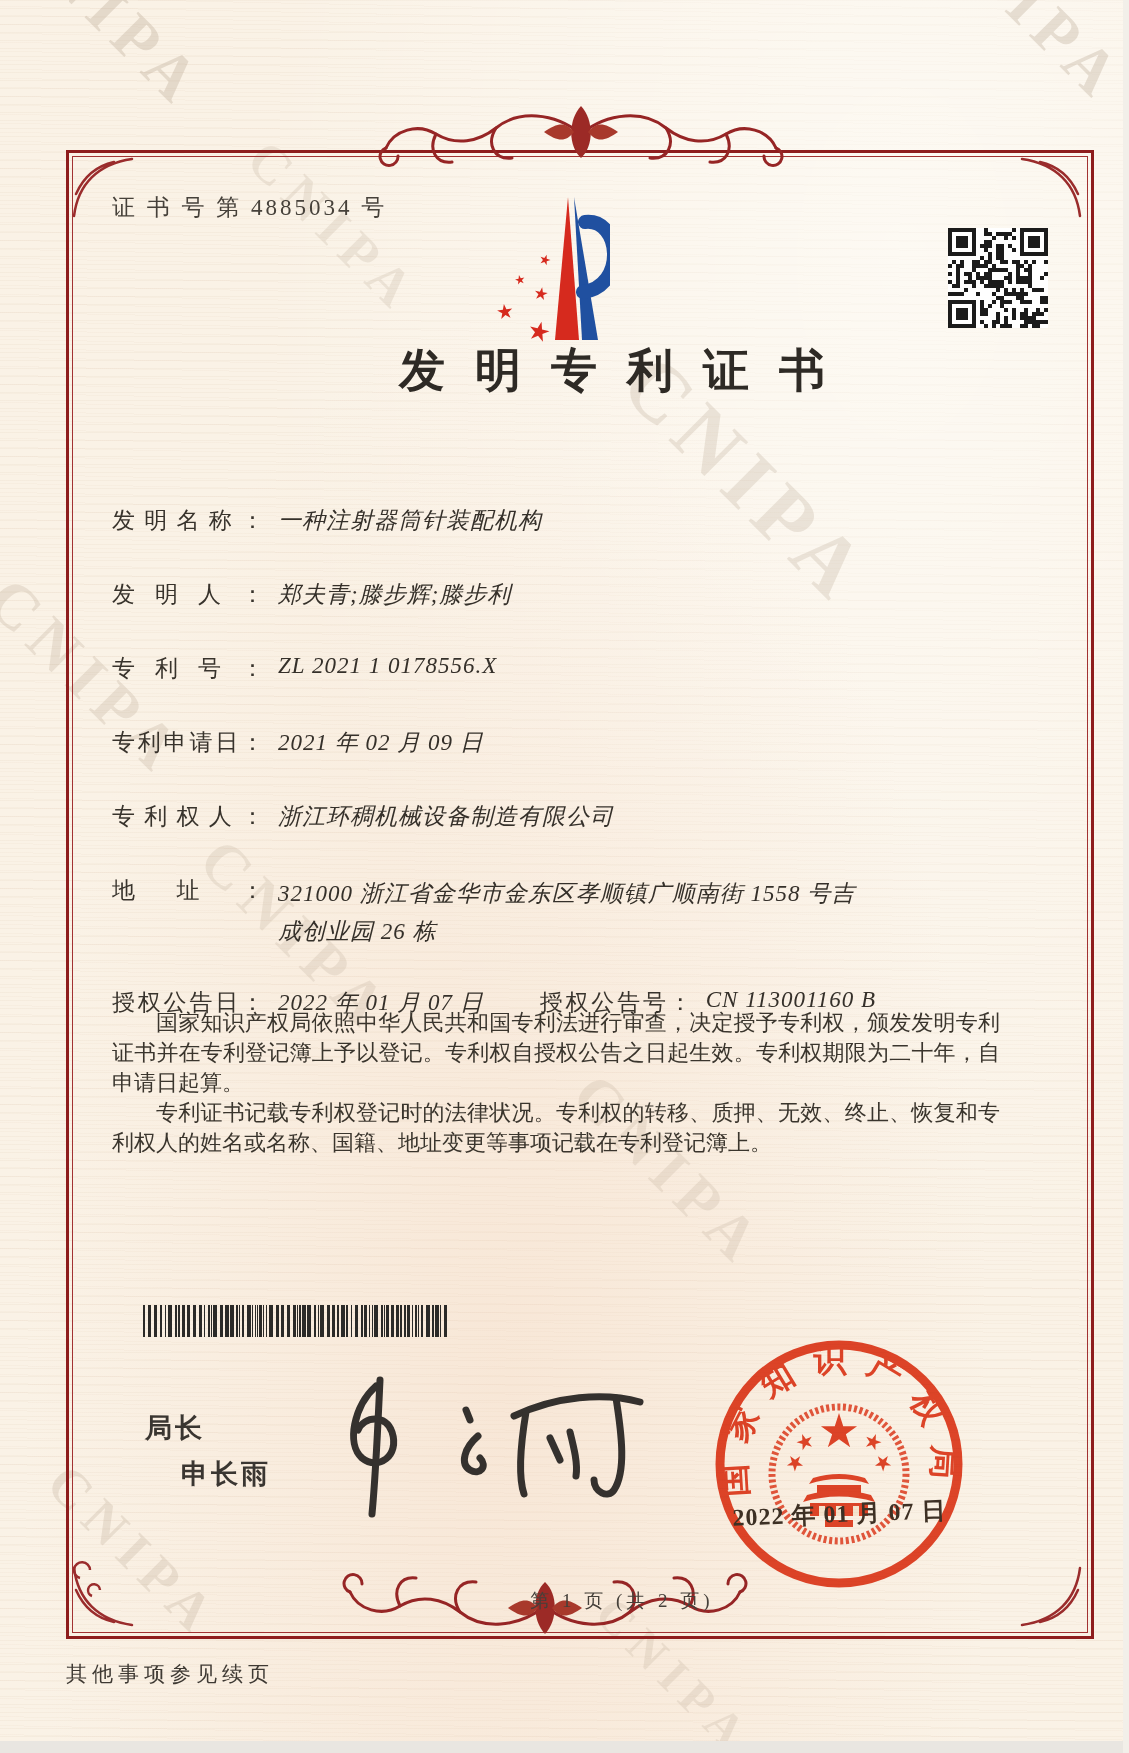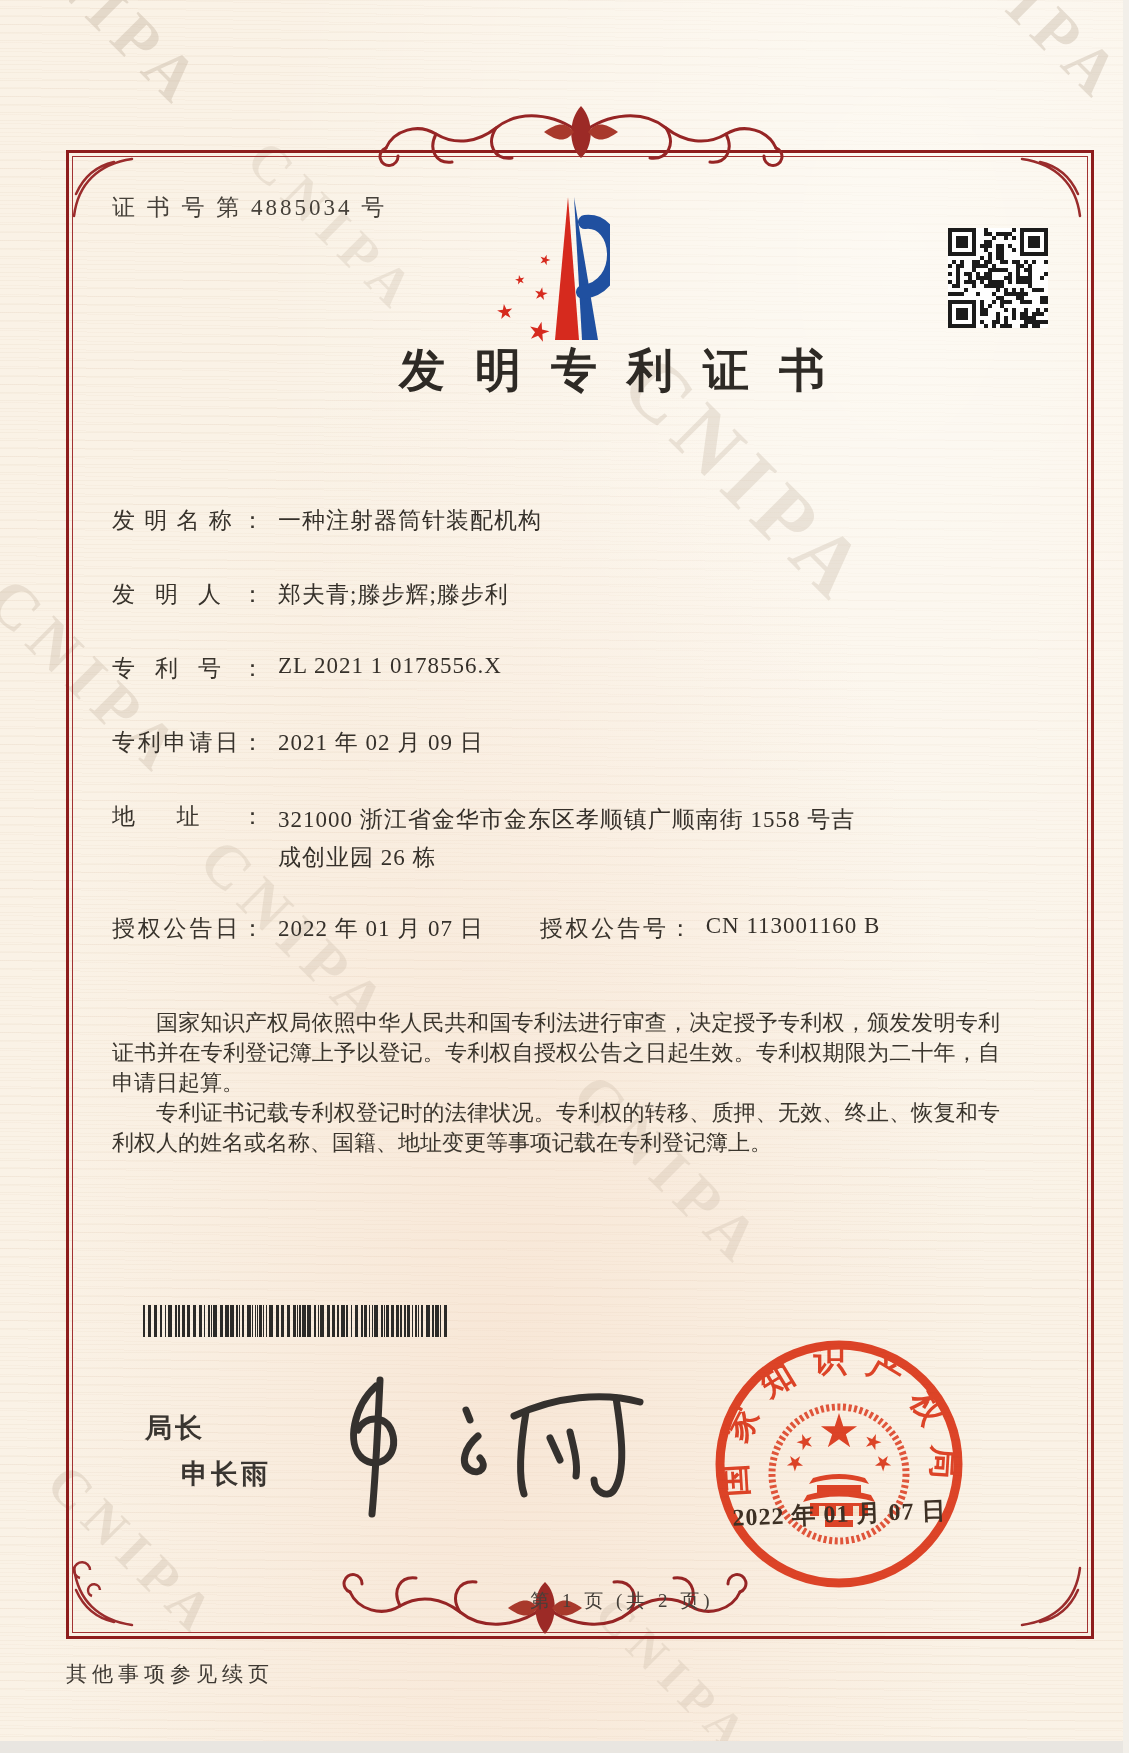--- a/index.html
+++ b/index.html
@@ -20,21 +20,21 @@
   .cert-no{position:absolute;left:112px;top:192px;font-size:23px;letter-spacing:3px;color:#46413a;z-index:4;}
   .logo{position:absolute;left:435px;top:192px;z-index:4;}
   .qr{position:absolute;left:948px;top:228px;z-index:4;}
   .title{position:absolute;left:66px;top:340px;width:1092px;text-align:center;font-size:46px;
     font-weight:600;letter-spacing:30px;text-indent:30px;color:#2e2a25;z-index:4;}
   .fields{position:absolute;left:112px;top:505px;width:900px;z-index:4;}
   .frow{height:38px;margin-bottom:36px;white-space:nowrap;}
   .frow.addr{height:76px;white-space:normal;}
   .flabel{display:inline-block;width:152px;text-align:justify;text-align-last:justify;
     -moz-text-align-last:justify;font-size:23px;color:#38332c;vertical-align:top;}
-  .fvalue{display:inline-block;margin-left:10px;font-size:23px;letter-spacing:1px;color:#35302a;vertical-align:top;}
+  .fvalue{display:inline-block;margin-left:10px;font-size:23px;letter-spacing:1px;color:#35302a;vertical-align:top;font-style:italic;}
   .addr .fvalue{width:600px;line-height:38px;white-space:normal;}
   .grant2{margin-left:52px;}
   .bodytext{position:absolute;left:112px;top:1008px;width:888px;font-size:22px;line-height:30px;
     text-align:justify;color:#3a352d;z-index:4;}
   .bodytext p{margin:0;text-indent:2em;}
   .barcode{position:absolute;left:143px;top:1305px;z-index:4;fill:#2b2a28;}
   .director-label{position:absolute;left:145px;top:1410px;font-size:27px;font-weight:700;
     font-family:"Liberation Sans","DejaVu Sans",sans-serif;color:#3a3631;z-index:4;letter-spacing:3px;text-align:center;}
   .director-name{position:absolute;left:145px;top:1456px;font-size:27px;font-weight:700;
     font-family:"Liberation Sans","DejaVu Sans",sans-serif;color:#3a3631;z-index:4;letter-spacing:3px;margin-left:36px;}
@@ -350,20 +350,24 @@
       <span class="fvalue">郑夫青;滕步辉;滕步利</span>
     </div>
     <div class="frow">
       <span class="flabel">专利号：</span>
       <span class="fvalue">ZL 2021 1 0178556.X</span>
     </div>
     <div class="frow">
       <span class="flabel">专利申请日：</span>
       <span class="fvalue">2021 年 02 月 09 日</span>
     </div>
+    <div class="frow">
+      <span class="flabel">专利权人：</span>
+      <span class="fvalue">浙江环稠机械设备制造有限公司</span>
+    </div>
     <div class="frow addr">
       <span class="flabel">地址：</span>
       <span class="fvalue">321000 浙江省金华市金东区孝顺镇广顺南街 1558 号吉成创业园 26 栋</span>
     </div>
     <div class="frow">
       <span class="flabel">授权公告日：</span>
       <span class="fvalue">2022 年 01 月 07 日</span>
       <span class="flabel grant2">授权公告号：</span>
       <span class="fvalue">CN 113001160 B</span>
     </div>

